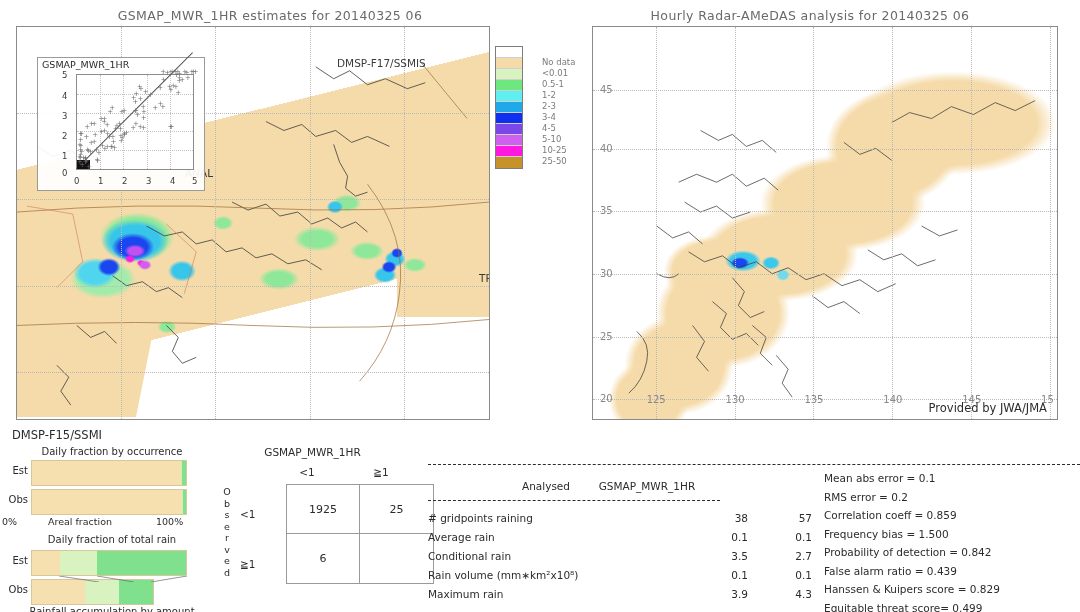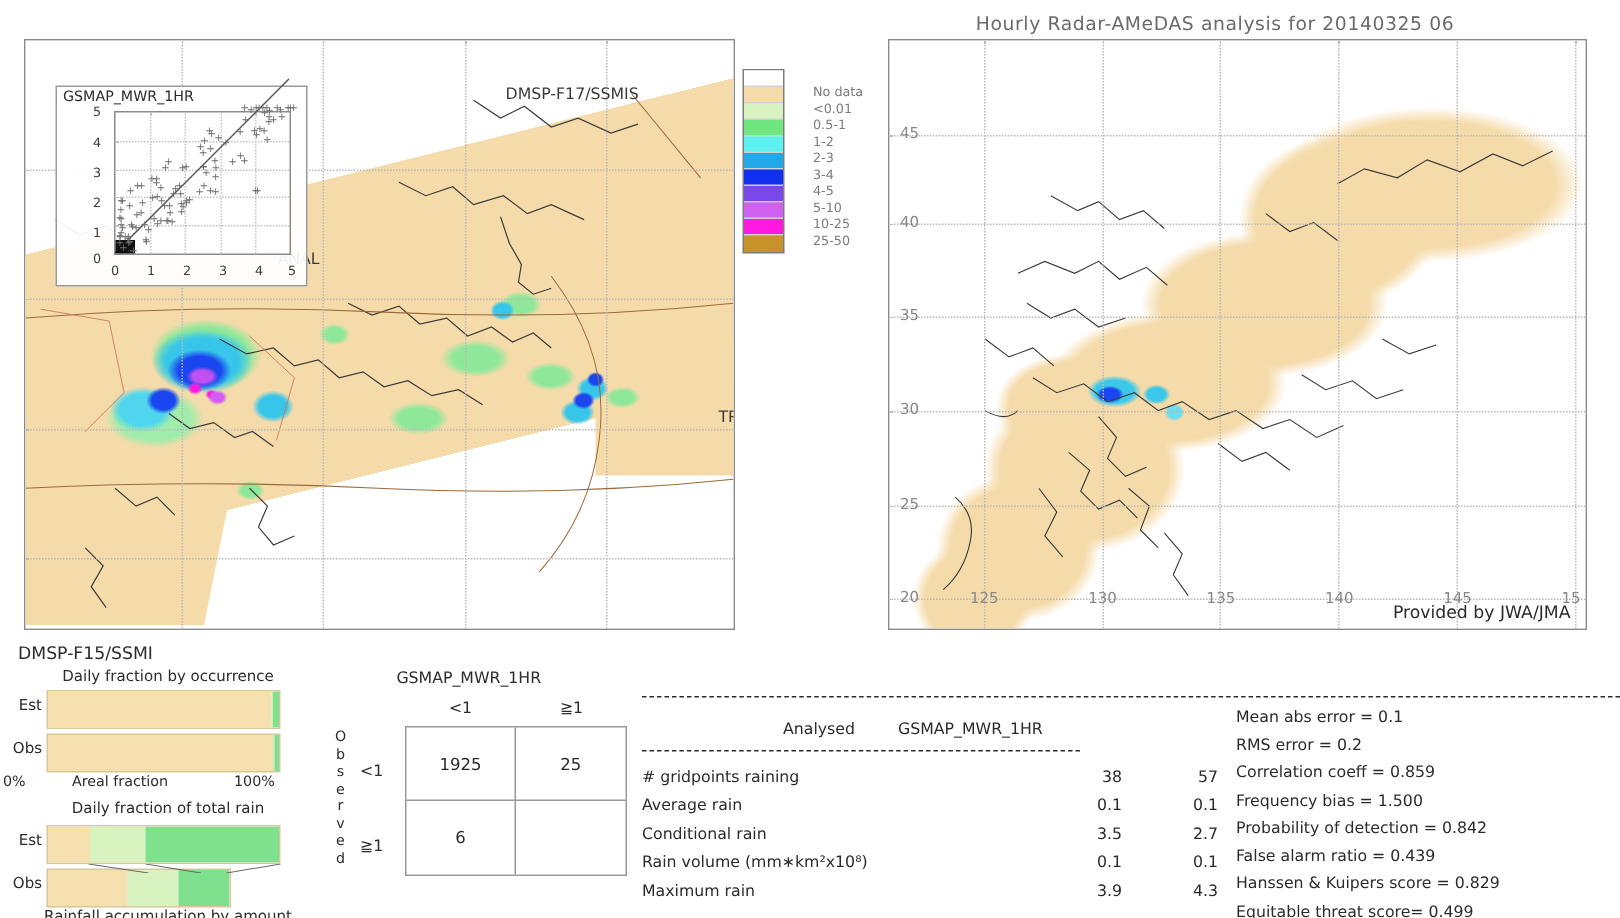--- a/index.html
+++ b/index.html
@@ -95,21 +95,21 @@
   .bar-seg { height:100%; }
   .axis-row { position:absolute; font-size:9.5px; color:#2b2b2b; }
   .connector { position:absolute; }
 
   
   #contingency { position:absolute; left:200px; top:440px; width:225px; height:172px; }
   #ct-model-label { position:absolute; width:100%; text-align:center; top:6px;
                     font-size:10.5px; color:#2b2b2b; }
   .ct-colhead { position:absolute; top:26px; font-size:10.5px; color:#2b2b2b;
                 text-align:center; width:74px; }
-  #ct-grid { position:absolute; left:70px; top:44px; width:148px; height:100px;
+  #ct-grid { position:absolute; left:86px; top:44px; width:148px; height:100px;
              border:1px solid #9a9a9a; display:grid;
              grid-template-columns:1fr 1fr; grid-template-rows:1fr 1fr; }
   .ct-cell { display:flex; align-items:center; justify-content:center;
              font-size:11px; color:#2b2b2b;
              border-right:1px solid #9a9a9a; border-bottom:1px solid #9a9a9a; }
   .ct-cell:nth-child(2n) { border-right:none; }
   .ct-cell:nth-child(n+3) { border-bottom:none; }
   .ct-rowhead { position:absolute; left:40px; font-size:10.5px; color:#2b2b2b; }
   #ct-observed { position:absolute; left:20px; top:46px; width:14px;
                  font-size:9.5px; line-height:11.5px; color:#2b2b2b; text-align:center; }
@@ -124,20 +124,21 @@
   .stat-name { position:absolute; left:0; top:0; white-space:nowrap; }
   .stat-v1 { position:absolute; left:288px; top:0; width:32px; text-align:right; }
   .stat-v2 { position:absolute; left:352px; top:0; width:32px; text-align:right; }
   .score-row { position:absolute; left:396px; white-space:nowrap; height:18px; }
 </style>
 </head>
 <body>
 
 <div class="page">
 
+  <div class="panel-title" id="title-left">GSMAP_MWR_1HR estimates for 20140325 06</div>
   <div class="panel-title" id="title-right">Hourly Radar-AMeDAS analysis for 20140325 06</div>
 
   <div class="map-frame" id="map-left">
 
     <div class="layer" style="background:#ffffff;"></div>
 
     <div class="layer" style="
       background:
         linear-gradient(-14deg, rgba(0,0,0,0) 0 32%, #f5dbaa 32% 72%, rgba(0,0,0,0) 72% 100%);
       "></div>

